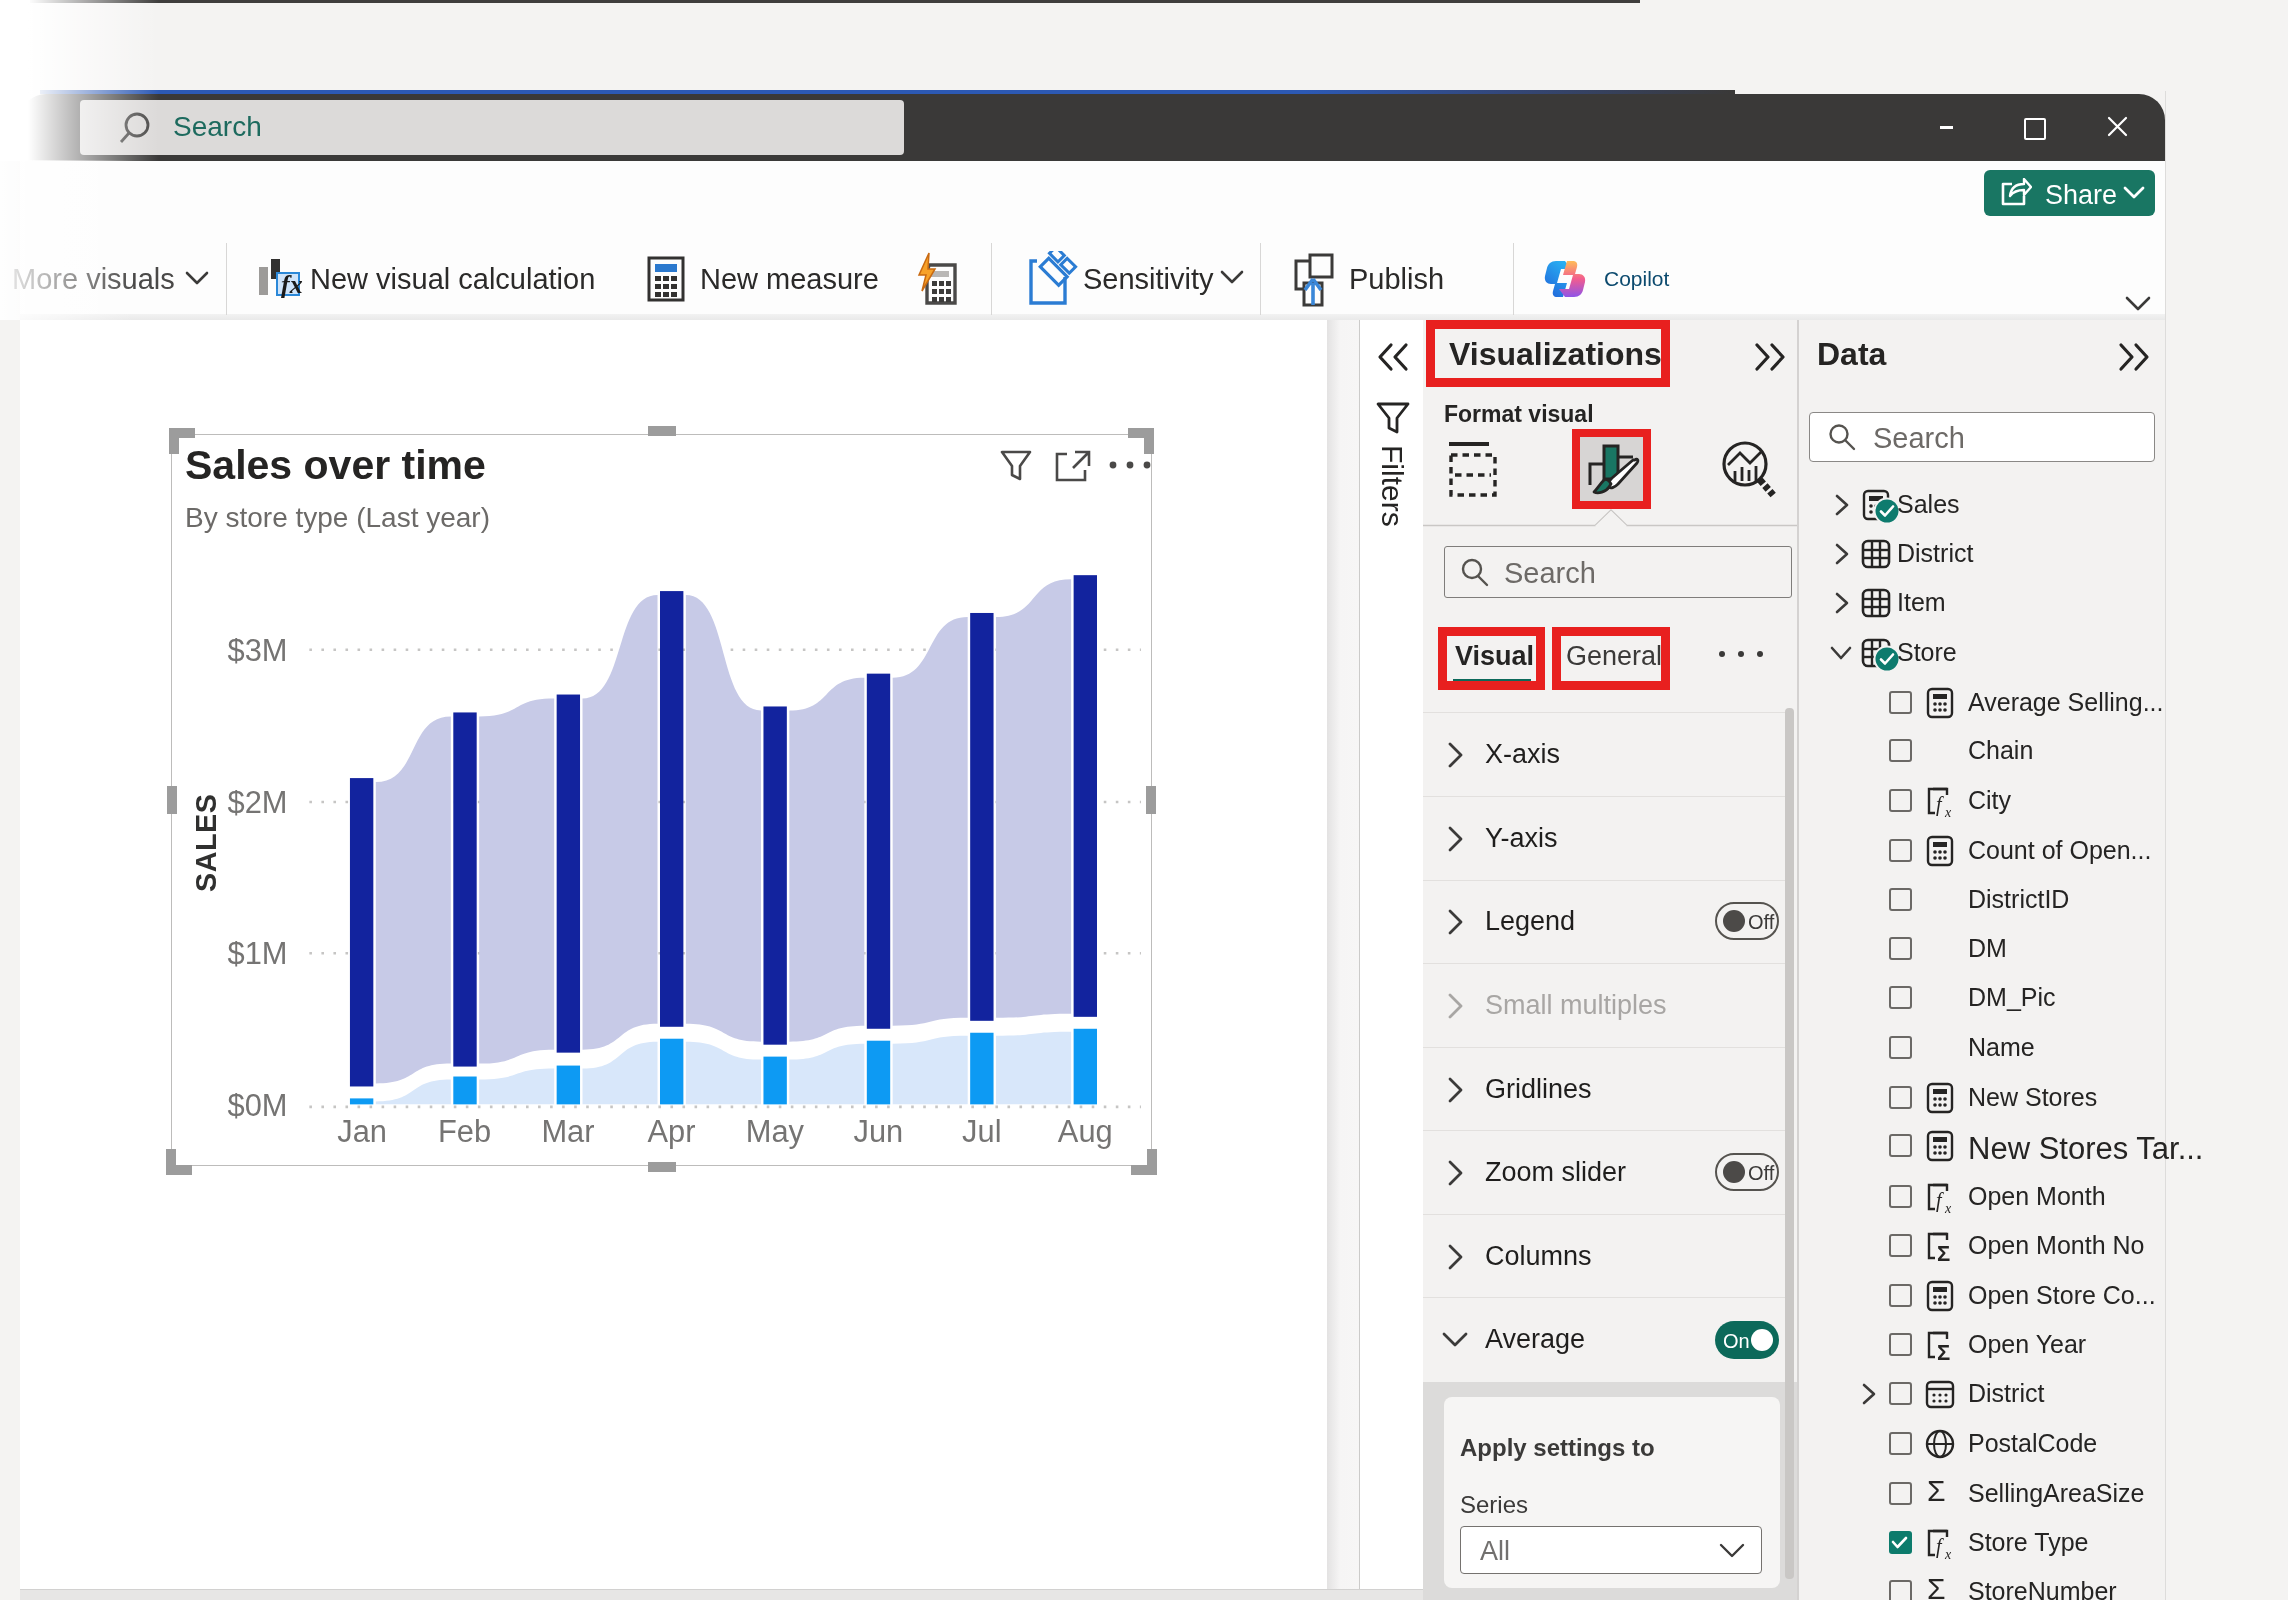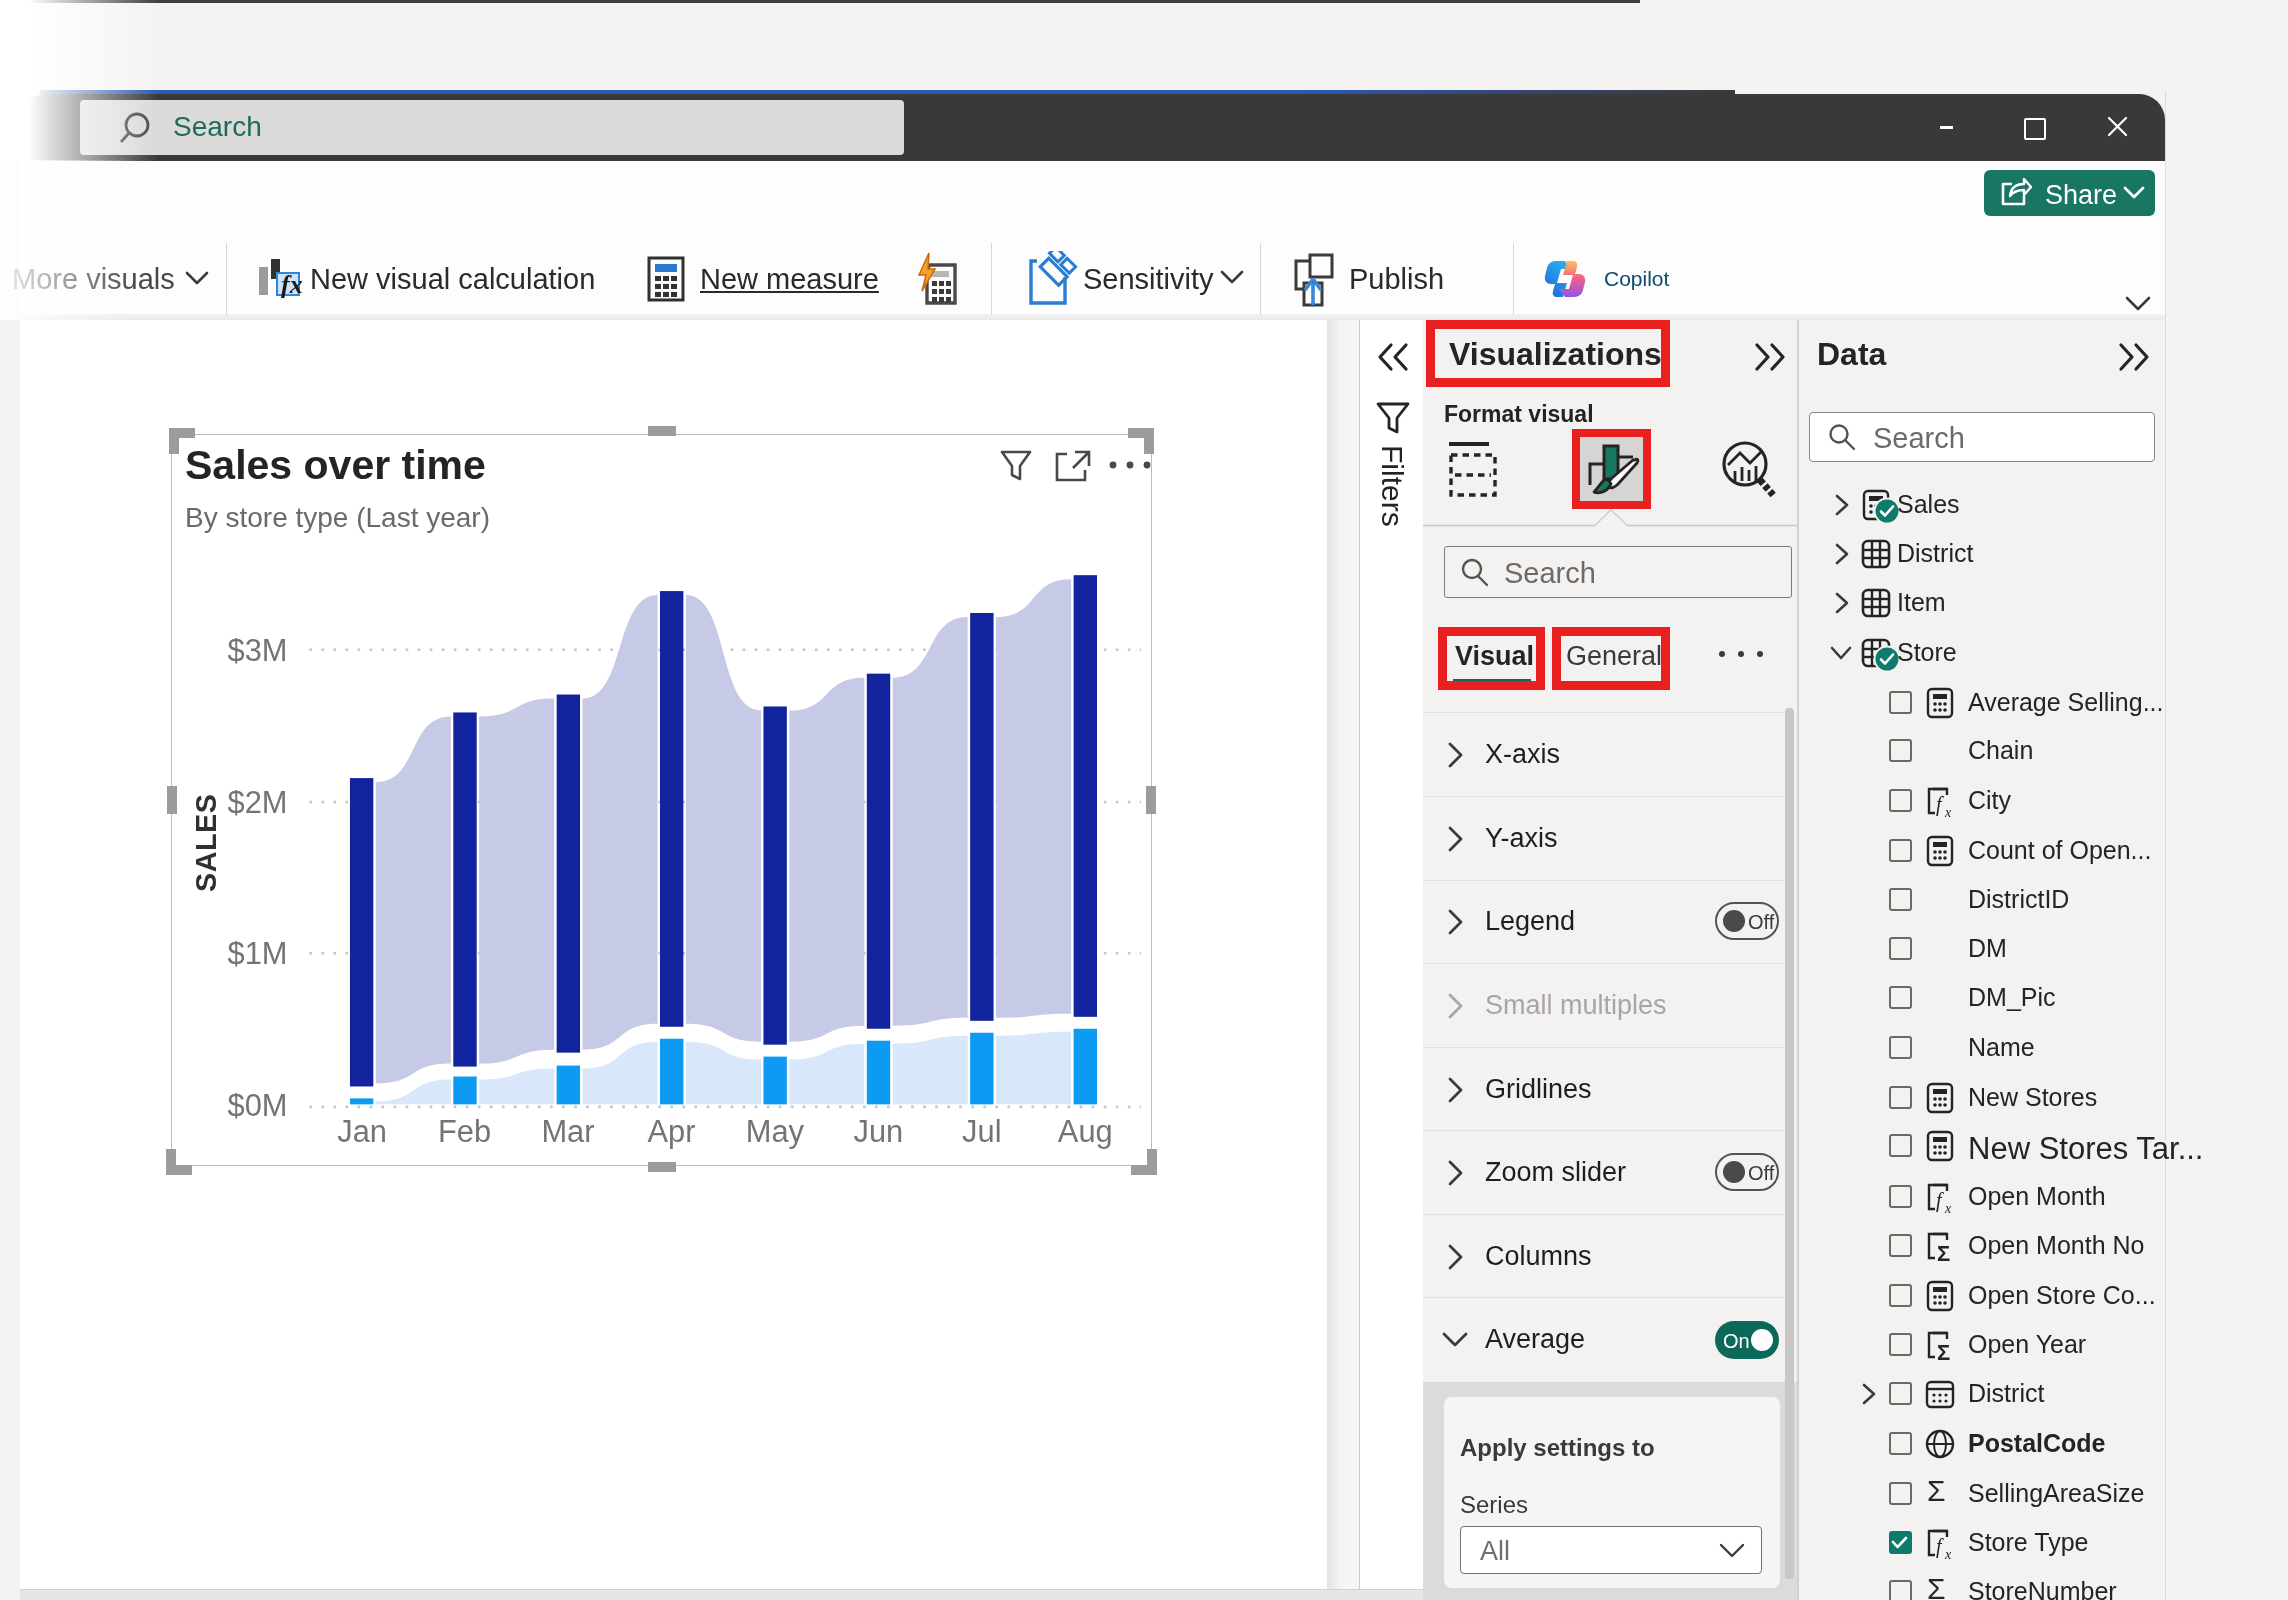--- a/index.html
+++ b/index.html
@@ -72,21 +72,21 @@
         <rect x="18" y="21" width="6" height="5"></rect>
         <rect x="26" y="21" width="6" height="5"></rect>
         <rect x="10" y="29" width="6" height="5"></rect>
         <rect x="18" y="29" width="6" height="5"></rect>
         <rect x="26" y="29" width="6" height="5"></rect>
         <rect x="10" y="37" width="6" height="5"></rect>
         <rect x="18" y="37" width="6" height="5"></rect>
         <rect x="26" y="37" width="6" height="5"></rect>
       </g>
 </svg>
-<div class="ab" style="left:700px;top:251px;width:318px;height:56px;font-size:29px;color:#2b2a29;line-height:56px;text-decoration:underline;">New measure</div>
+<div class="ab" style="left:700px;top:251px;width:318px;height:56px;font-size:29px;color:#2b2a29;line-height:56px;">New measure</div>
 
 <svg class="ab" style="left:915px;top:251px;" width="46" height="56" viewBox="0 0 46 56">
 <path d="M14 14 H40 V52 H12 V22 Z" fill="none" stroke="#4a4948" stroke-width="3.4"></path>
 <path d="M16 20 H34 V26 H16 Z" fill="#b9b7b5"></path>
 <g fill="#3c3b3a">
         <rect x="17" y="30" width="5" height="5"></rect>
         <rect x="24" y="30" width="5" height="5"></rect>
         <rect x="31" y="30" width="5" height="5"></rect>
         <rect x="17" y="38" width="5" height="5"></rect>
         <rect x="24" y="38" width="5" height="5"></rect>
@@ -554,21 +554,21 @@
         <circle cx="22" cy="23" r="1.6"></circle>
       </g>
     </svg>
 <div class="ab" style="left:1968px;top:1379px;font-size:25px;color:#252423;">District</div>
 <div class="ab" style="left:1889px;top:1432px;width:23px;height:23px;border:2px solid #6b6966;border-radius:3px;box-sizing:border-box;"></div>
 <svg class="ab" style="left:1924px;top:1428px;" width="32" height="32" viewBox="0 0 32 32">
       <circle cx="16" cy="16" r="13" fill="none" stroke="#252423" stroke-width="2.4"></circle>
       <ellipse cx="16" cy="16" rx="6" ry="13" fill="none" stroke="#252423" stroke-width="2"></ellipse>
       <line x1="3" y1="16" x2="29" y2="16" stroke="#252423" stroke-width="2"></line>
     </svg>
-<div class="ab" style="left:1968px;top:1429px;font-size:25px;color:#252423;font-weight:bold;">PostalCode</div>
+<div class="ab" style="left:1968px;top:1429px;font-size:25px;color:#252423;">PostalCode</div>
 <div class="ab" style="left:1889px;top:1482px;width:23px;height:23px;border:2px solid #6b6966;border-radius:3px;box-sizing:border-box;"></div>
 <div class="ab" style="left:1927px;top:1474px;font-size:30px;color:#252423;">Σ</div>
 <div class="ab" style="left:1968px;top:1479px;font-size:25px;color:#252423;">SellingAreaSize</div>
 <div class="ab" style="left:1889px;top:1531px;width:23px;height:23px;background:#0c7b6c;border-radius:3px;"></div>
     <svg class="ab" style="left:1891px;top:1536px;" width="17" height="13" viewBox="0 0 17 13">
       <path d="M2 6 L6.5 11 L15 2" fill="none" stroke="#fff" stroke-width="2.6" stroke-linecap="round" stroke-linejoin="round"></path>
     </svg>
 <svg class="ab" style="left:1923px;top:1527px;" width="34" height="34" viewBox="0 0 34 34">
       <path d="M24 4 H6 V28 H12" fill="none" stroke="#252423" stroke-width="2.4"></path>
       <path d="M10 4 H24 V10" fill="none" stroke="#252423" stroke-width="2.4"></path>

